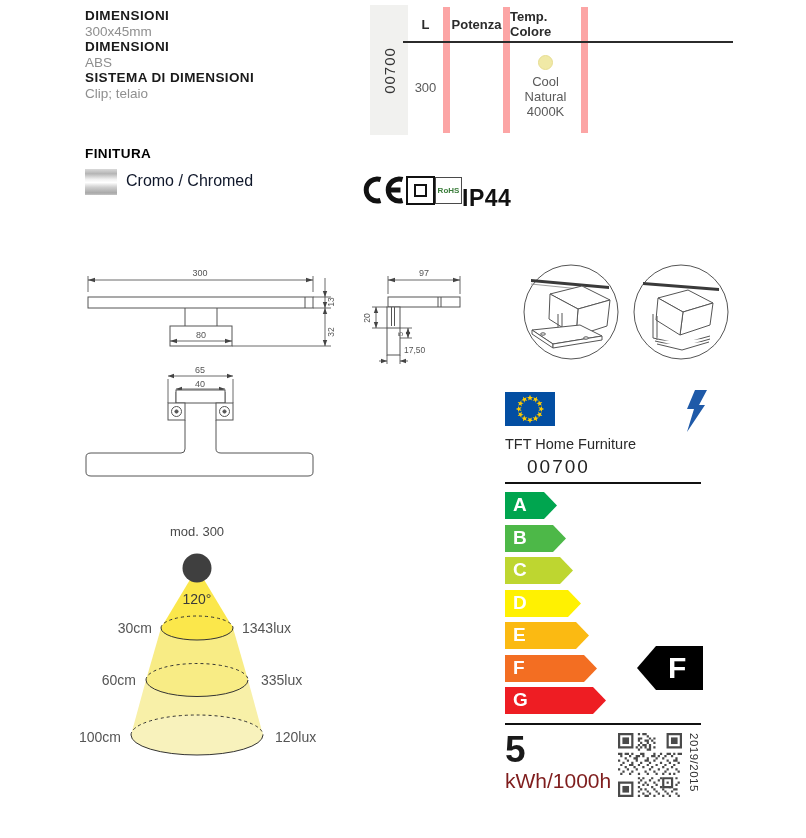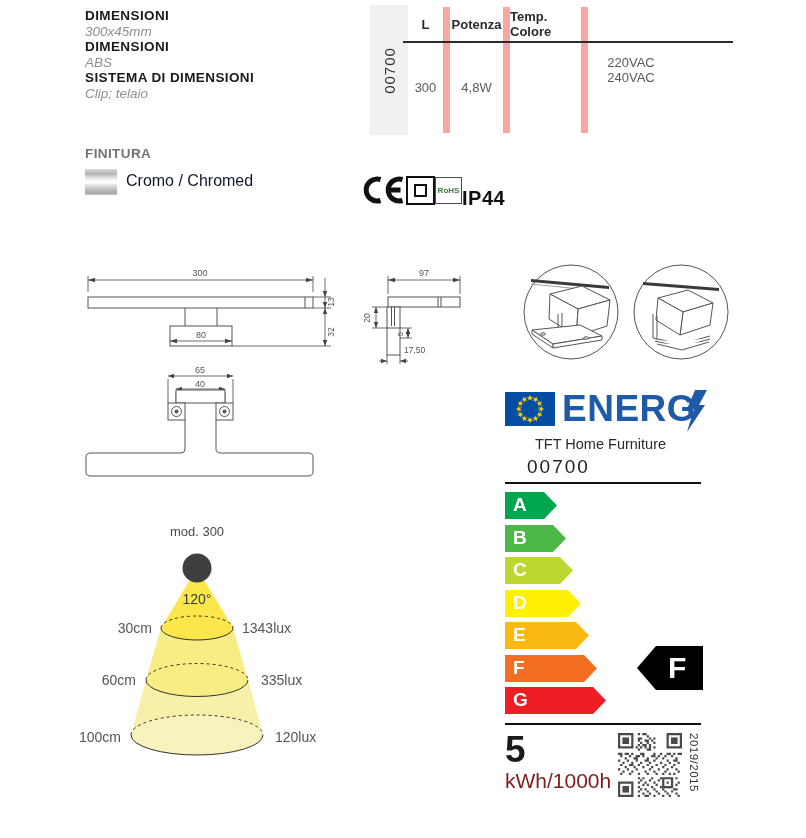--- a/index.html
+++ b/index.html
@@ -2,64 +2,64 @@
 <html><head>
 <meta charset="utf-8">
 <style>
   * { margin:0; padding:0; box-sizing:border-box; }
   body { background:#fff; font-family:"Liberation Sans", sans-serif; }
   .sheet { position:relative; width:806px; height:838px; background:#fff; overflow:hidden; }
 
   
   .specs { position:absolute; left:85px; top:8px; }
   .spec-label { font-size:13.5px; font-weight:bold; color:#1a1a1a; letter-spacing:.4px; line-height:15.5px; }
-  .spec-value { font-size:13.5px; font-style:italic; color:#8f8f8f; line-height:15.5px; }
+  .spec-value { font-size:13.5px; color:#8f8f8f; line-height:15.5px; }
 
   
   .spec-table { position:absolute; left:370px; top:5px; width:365px; height:130px; }
   .code-strip { position:absolute; left:0; top:0; width:38px; height:130px; background:#f1f1ef;
                 display:flex; align-items:center; justify-content:center; }
   .code-strip span { transform:rotate(-90deg); font-size:15px; letter-spacing:1px; color:#333; white-space:nowrap; }
   .cols { position:absolute; left:38px; top:2px; bottom:2px; display:flex; }
   .col { display:flex; flex-direction:column; }
   .col + .col { border-left:7px solid #fca5a5; }
   .col .hd { height:34px; display:flex; align-items:center; justify-content:center;
              font-size:13px; font-weight:bold; color:#2b2b2b; }
   .col .bd { flex:1; display:flex; flex-direction:column; align-items:center; justify-content:center;
              font-size:13px; color:#5a5a5a; line-height:15px; text-align:center; }
   .hd-rule { position:absolute; left:33px; top:36px; width:330px; height:2px; background:#2b2b2b; }
   .temp-dot { width:15px; height:15px; border-radius:50%; background:#f0e9a6; border:1px solid #e7dd92; margin-bottom:4px; }
 
   
-  .finitura-label { position:absolute; left:85px; top:146px; font-size:13.5px; font-weight:bold; color:#737373; letter-spacing:.4px; }
+  .finitura-label { position:absolute; left:85px; top:146px; font-size:13.5px; font-weight:bold; color:#000000; letter-spacing:.4px; }
   .chrome-swatch { position:absolute; left:85px; top:169px; width:32px; height:26px;
       background:linear-gradient(180deg,#d9d9d9 0%,#b5b5b5 18%,#f2f2f2 40%,#ffffff 52%,#cfcfcf 70%,#a8a8a8 92%,#c4c4c4 100%); }
   .finitura-value { position:absolute; left:126px; top:172px; font-size:16px; color:#0f172a; }
 
   
   .cert-row { position:absolute; left:362px; top:174px; height:32px; display:flex; align-items:center; }
   .class2 { width:29px; height:29px; border:2.5px solid #111; display:flex; align-items:center; justify-content:center; }
   .class2 .inner { width:13px; height:13px; border:2.5px solid #111; }
   .rohs { width:27px; height:27px; border:1.5px solid #4a4a4a; display:flex; align-items:center; justify-content:center; }
   .rohs span { font-size:8px; font-weight:bold; color:#3b7d3b; letter-spacing:0; }
-  .ip44 { font-size:20px; font-weight:bold; color:#111; letter-spacing:.5px;margin-top:17px; }
+  .ip44 { font-size:23px; font-weight:bold; color:#111; letter-spacing:.5px;margin-top:17px; }
 
   
   svg text { font-family:"Liberation Sans", sans-serif; }
   .dwg { position:absolute; }
   .dwg-front { left:75px; top:262px; }
   .dwg-side  { left:362px; top:258px; }
   .dwg-bottom{ left:82px; top:362px; }
   .dwg-circles { left:520px; top:262px; }
 
   
   .eu-flag { position:absolute; left:505px; top:392px; }
   .energ-text { position:absolute; left:562px; top:388px; font-size:37px; font-weight:bold; color:#1f5aa8; letter-spacing:.5px; }
   .bolt { position:absolute; left:686px; top:390px; }
-  .el-brand { position:absolute; left:535px; top:436px; font-size:14.5px; color:#2a2a2a; }
+  .el-brand { position:absolute; left:505px; top:436px; font-size:14.5px; color:#2a2a2a; }
   .el-model { position:absolute; left:527px; top:456px; font-size:19px; color:#222; letter-spacing:2px; }
   .el-rule1 { position:absolute; left:505px; top:482px; width:196px; height:2px; background:#111; }
   .el-rule2 { position:absolute; left:505px; top:723px; width:196px; height:2px; background:#111; }
   .e-arrows { position:absolute; left:505px; top:492px; display:flex; flex-direction:column; gap:5.5px; }
   .e-arrow { position:relative; height:27px; }
   .e-arrow .lt { position:absolute; left:8px; top:2px; font-size:19px; font-weight:800; color:#fff; }
   .rating-arrow { position:absolute; left:637px; top:646px; width:66px; height:44px; }
   .rating-arrow .lt { position:absolute; left:31px; top:5px; font-size:30px; font-weight:800; color:#fff; }
   .kwh-num { position:absolute; left:505px; top:729px; font-size:37px; font-weight:bold; color:#1a1a1a; }
   .kwh-unit { position:absolute; left:505px; top:769px; font-size:21px; color:#7f1d1d; }
@@ -89,32 +89,31 @@
     </div>
     <div class="cols">
       <div class="col" style="width:35px">
         <div class="hd">L</div>
         <div class="bd">
             <span>300</span>
           </div>
       </div>
       <div class="col" style="width:60px">
         <div class="hd">Potenza</div>
-        <div class="bd">
-            <span>4,8W</span>
-          </div>
       </div>
       <div class="col" style="width:78px">
         <div class="hd">Temp. Colore</div>
+        <div class="bd">
+          <span class="temp-dot"></span>
+          <span>Cool</span>
+          <span>Natural</span>
+          <span>4000K</span>
+        </div>
       </div>
       <div class="col" style="width:93px">
-        <div class="bd">
-          <span>220VAC</span>
-          <span>240VAC</span>
-        </div>
       </div>
     </div>
     <div class="hd-rule"></div>
   </div>
 
   <div class="finitura-label">FINITURA</div>
   <div class="chrome-swatch"></div>
   <div class="finitura-value">Cromo / Chromed</div>
 
   <div class="cert-row">
@@ -284,21 +283,20 @@
       <use href="#star" transform="rotate(120 25 17)"></use>
       <use href="#star" transform="rotate(150 25 17)"></use>
       <use href="#star" transform="rotate(180 25 17)"></use>
       <use href="#star" transform="rotate(210 25 17)"></use>
       <use href="#star" transform="rotate(240 25 17)"></use>
       <use href="#star" transform="rotate(270 25 17)"></use>
       <use href="#star" transform="rotate(300 25 17)"></use>
       <use href="#star" transform="rotate(330 25 17)"></use>
     </g>
   </svg>
-  <div class="energ-text">ENERG</div>
   <svg class="bolt" width="22" height="42" viewBox="0 0 22 42">
     <polygon points="9,0 21,0 13,15 19,15 1,42 8,19 1,19" fill="#1f5aa8"></polygon>
   </svg>
   <div class="el-brand">TFT Home Furniture</div>
   <div class="el-model">00700</div>
   <div class="el-rule1"></div>
 
   <div class="e-arrows">
     <div class="e-arrow">
       <svg width="52" height="27">

